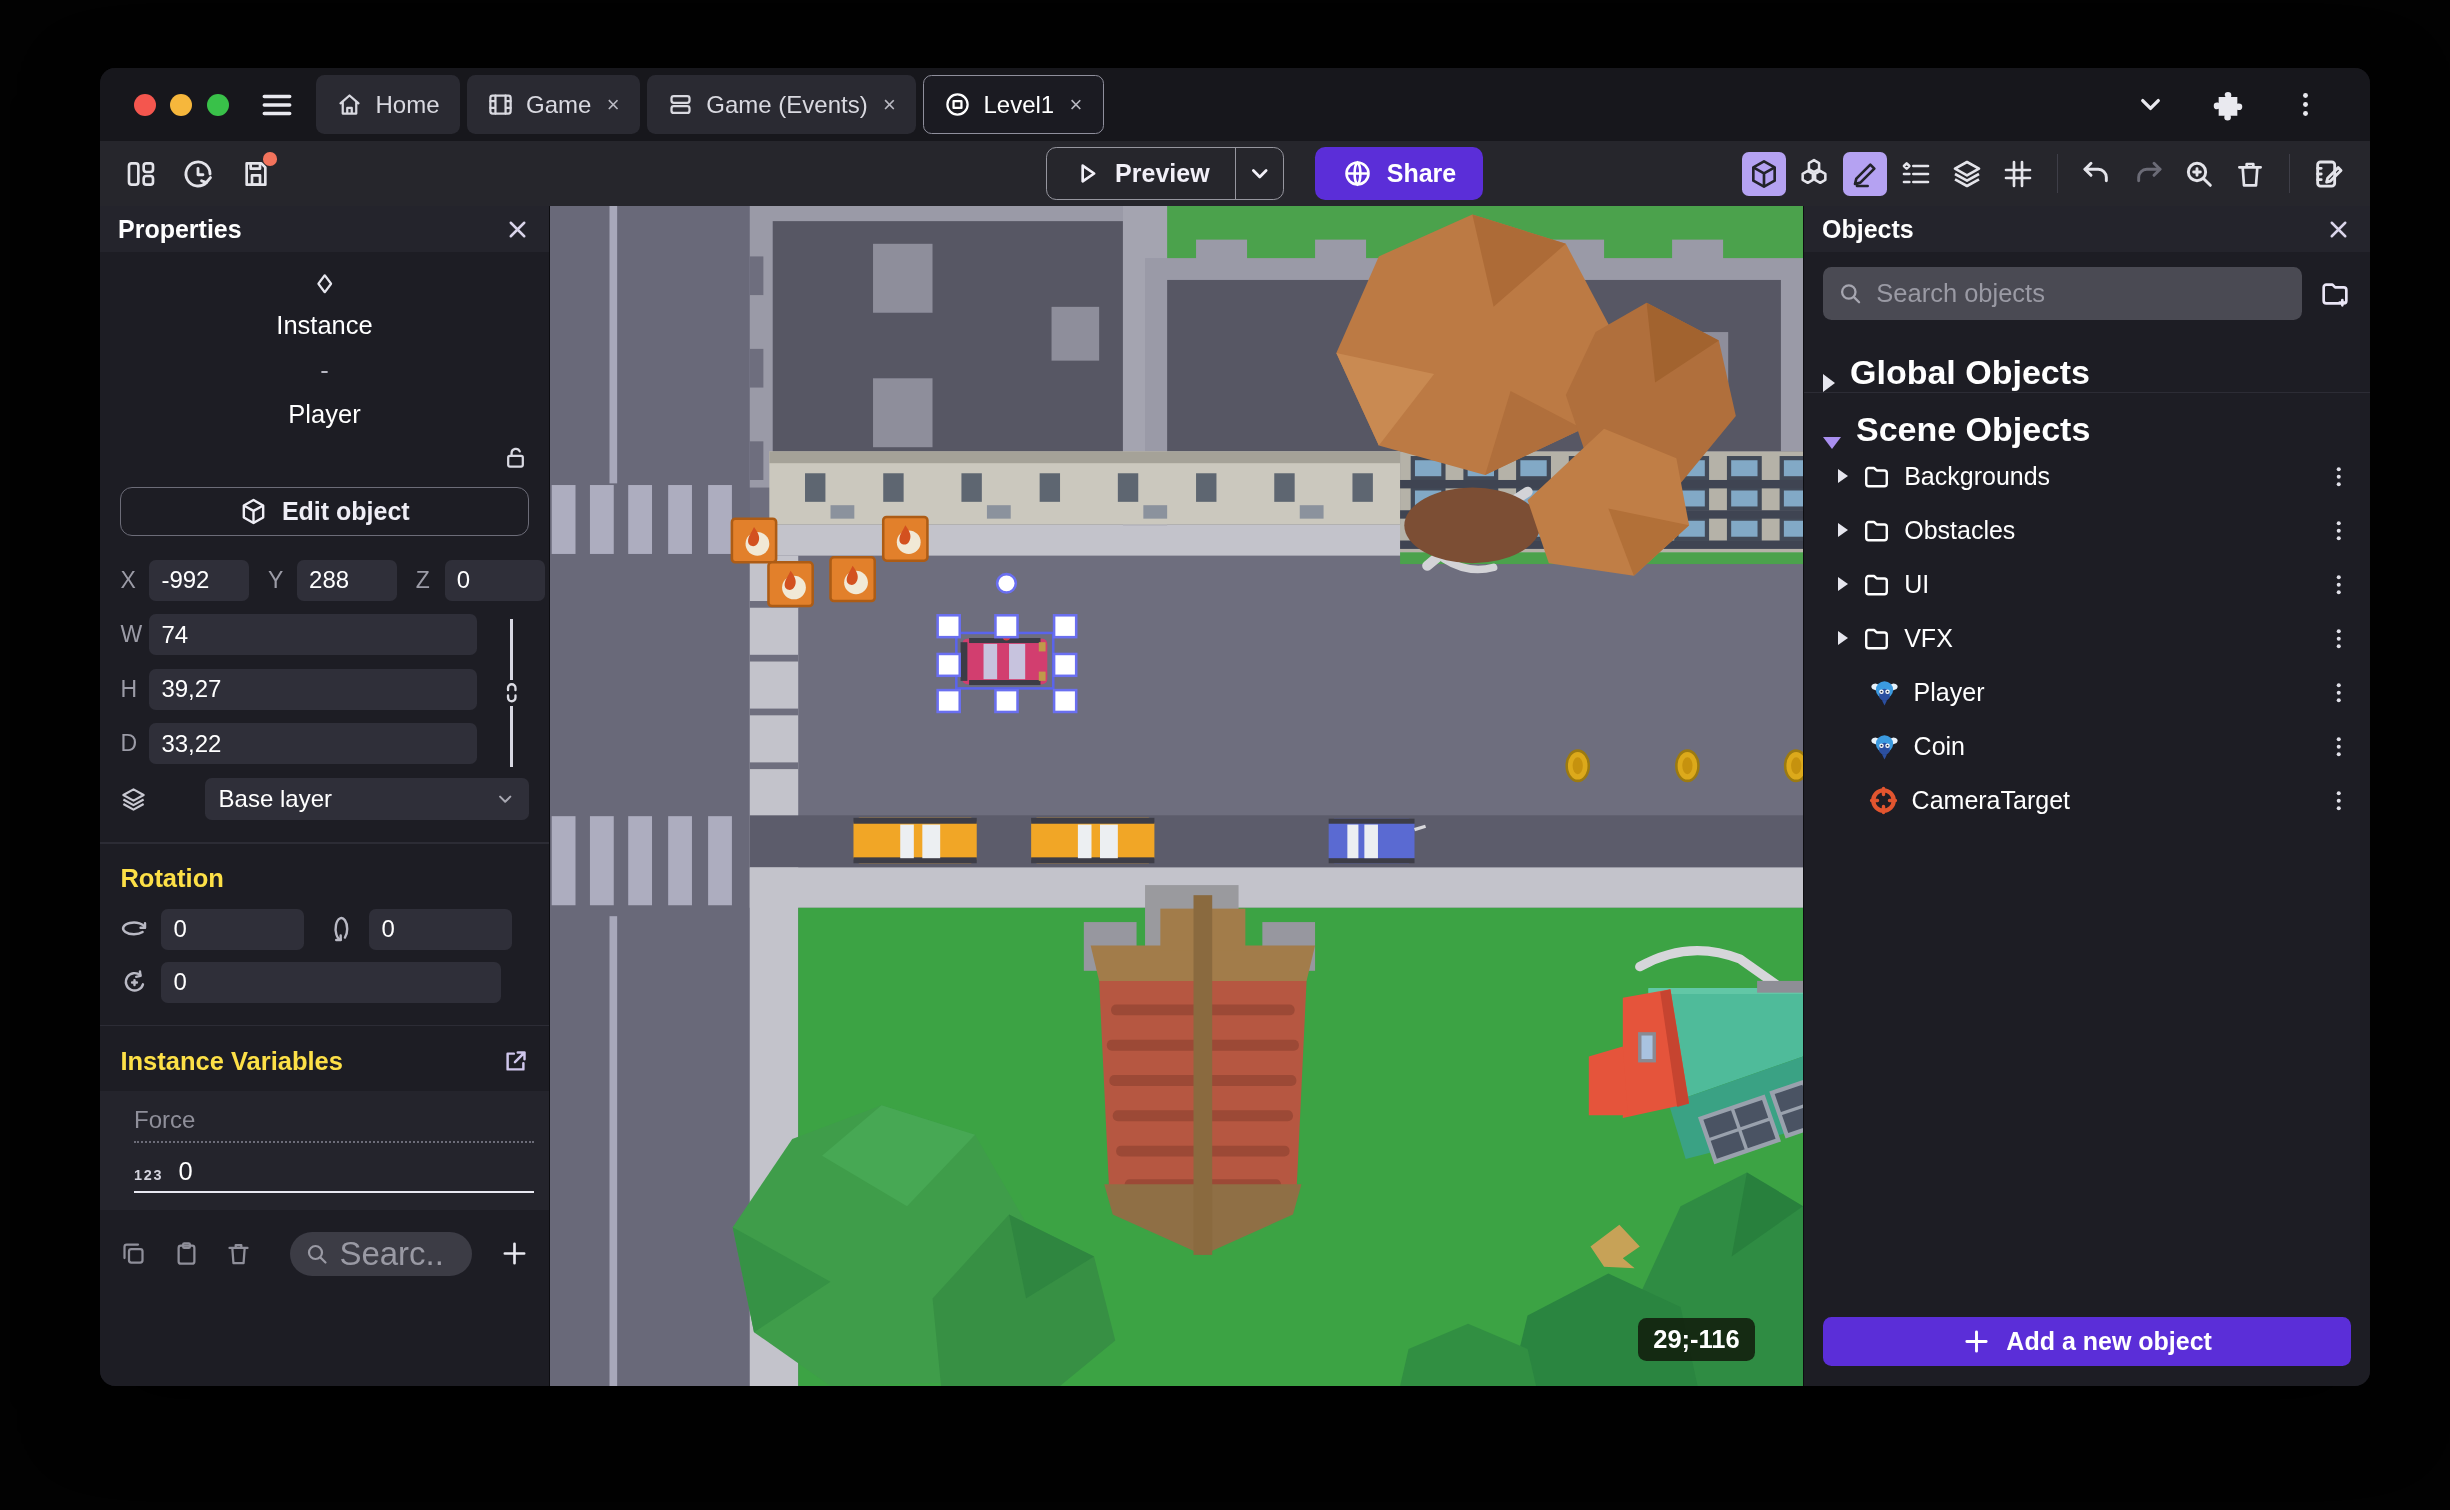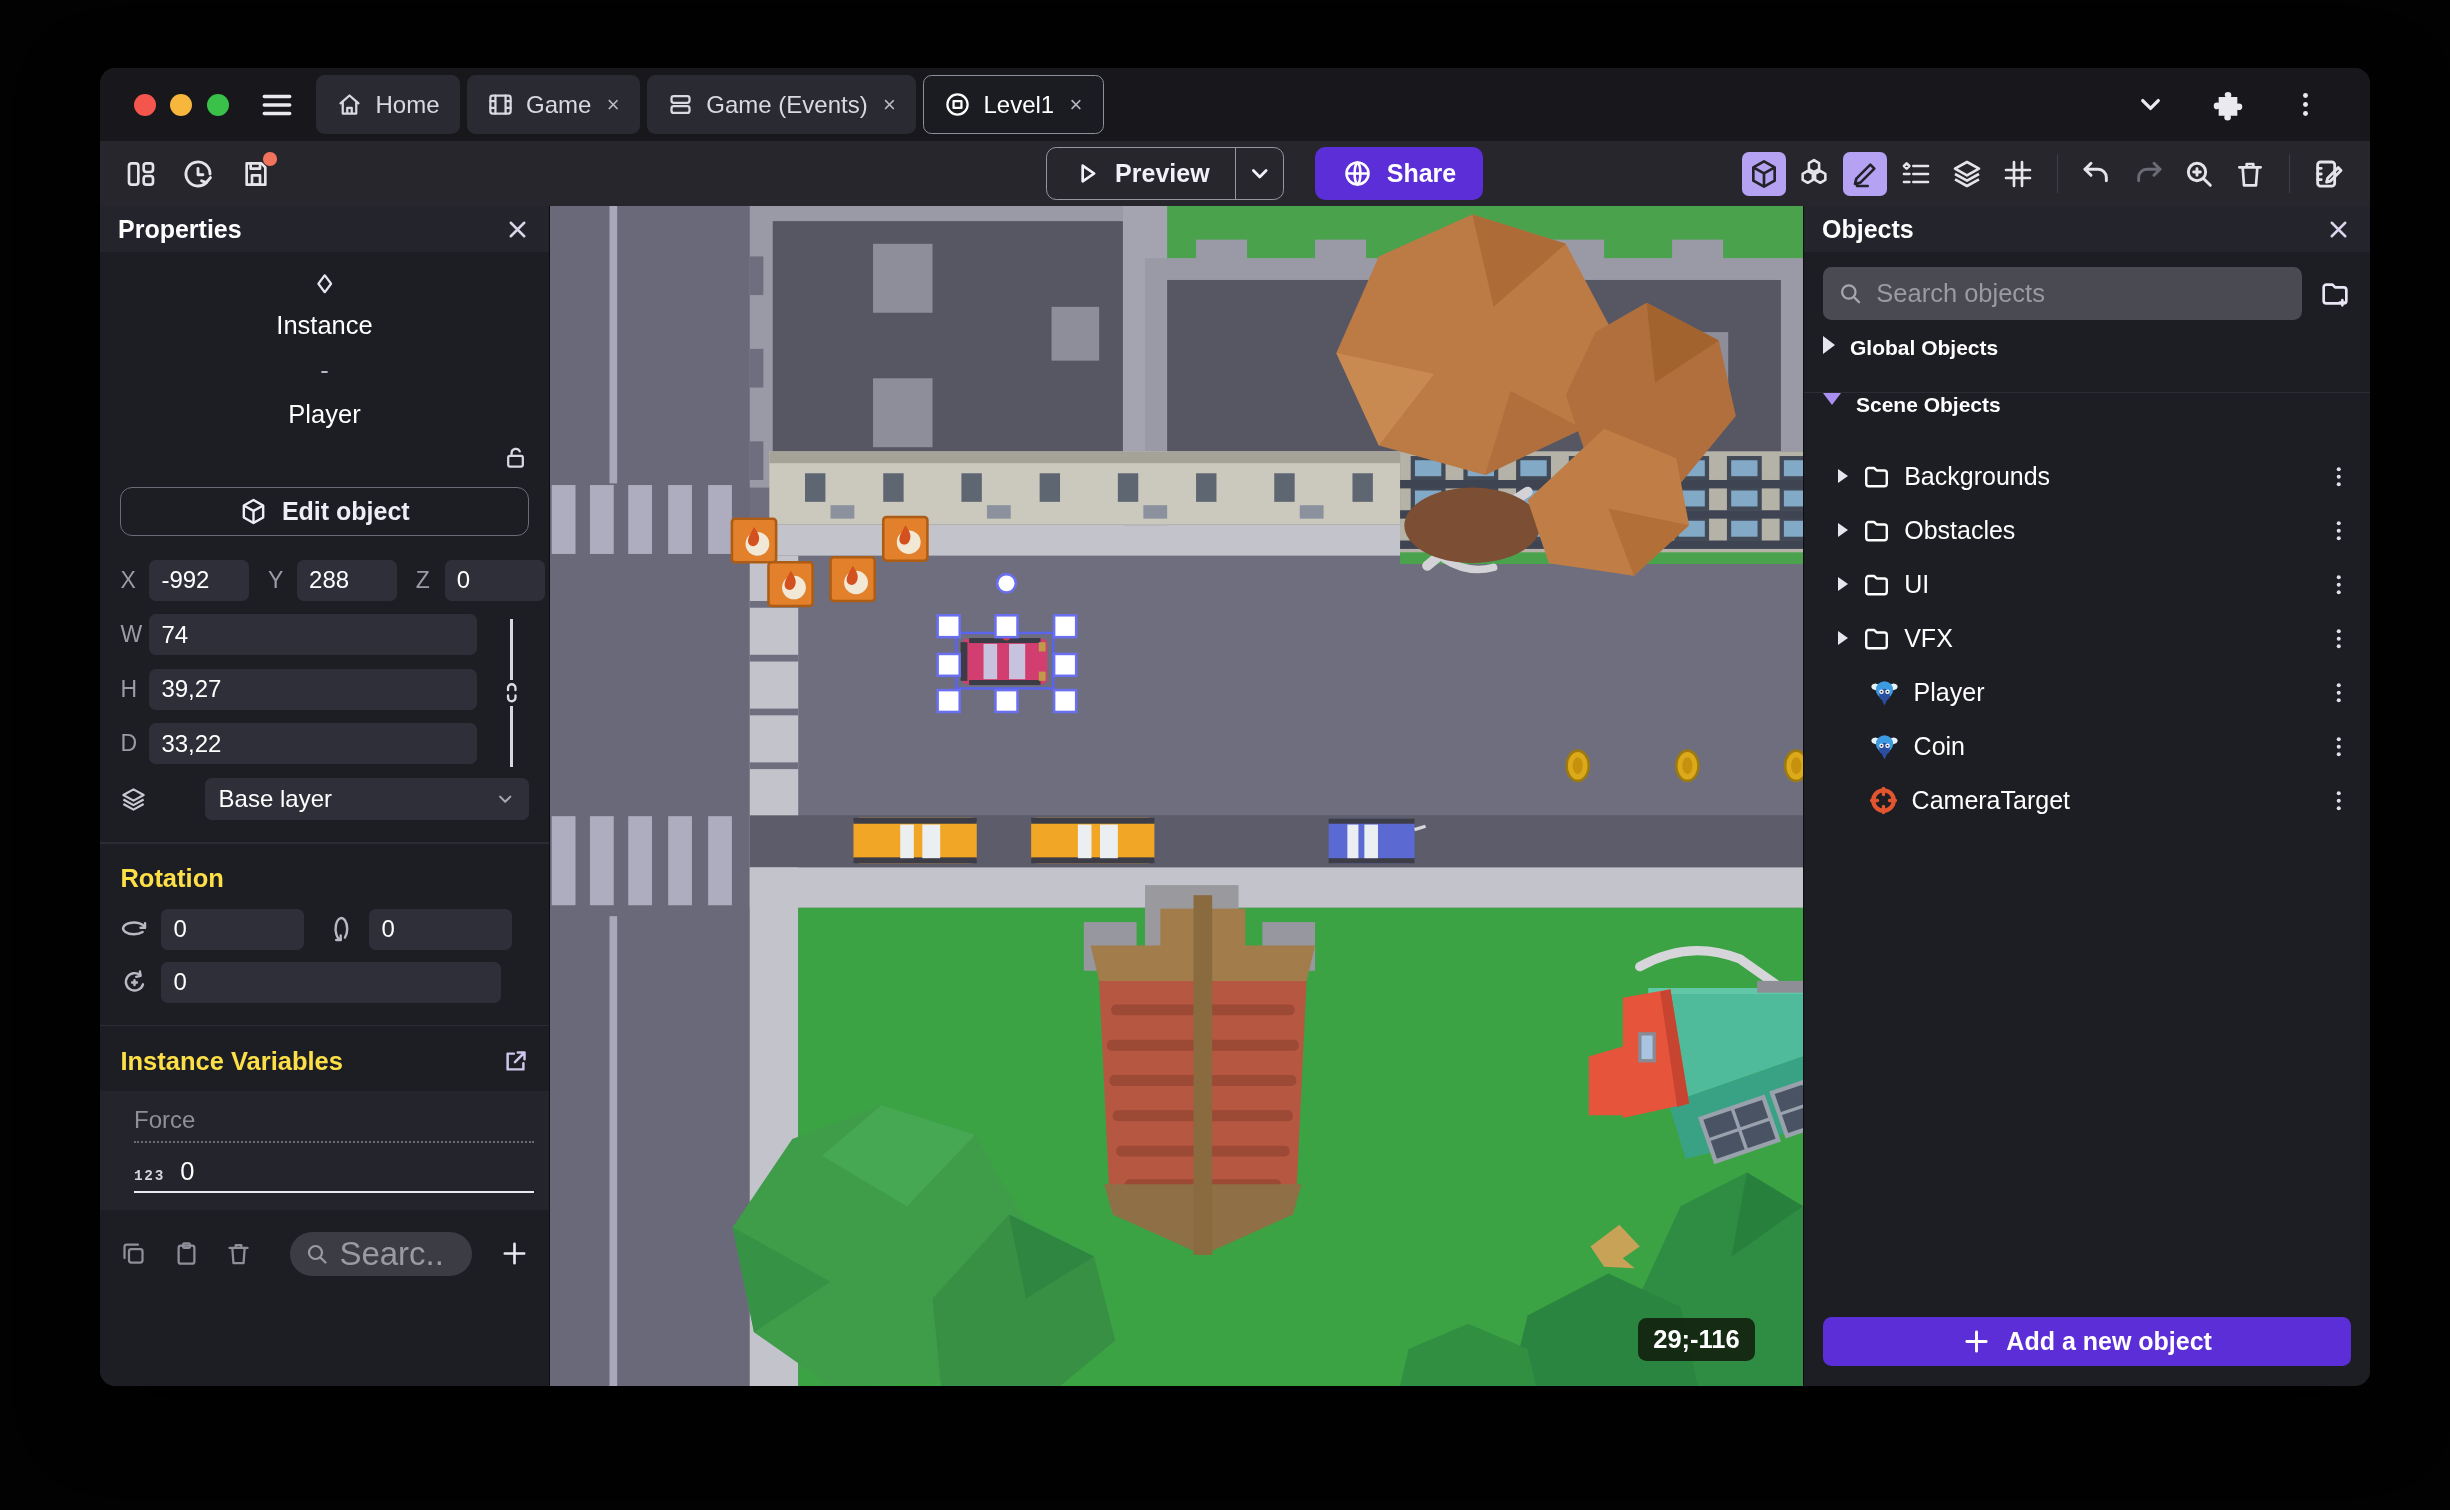--- a/index.html
+++ b/index.html
@@ -67,33 +67,33 @@
   .divider { height:1.7px; background:#2c2c35; margin:22px 0 0; }
   .sec-title { color:#fde047; font-size:25.5px; font-weight:bold; padding:20.4px 20.4px 3.4px; display:flex; align-items:center; }
   .sec-title .ext { margin-left:auto; color:#cfc6ec; }
   .rot-row { display:flex; align-items:center; gap:12px; padding:12px 20.4px 0; color:#b9b9c4; }
   .rot-row .field { width:143px; }
   .rot-row .field.wide { width:340px; }
   .vars-box { background:#24242c; margin-top:12px; padding:15.3px 0 17px 34px; }
   .var-name { color:#8f8f9a; font-size:24px; padding-bottom:6.8px; border-bottom:2.5px dotted #6c6c78; margin-right:15.3px; }
   .var-val { display:flex; align-items:baseline; gap:15.3px; margin-top:13.6px; margin-right:15.3px;
              border-bottom:2.5px solid #e9e9f2; padding-bottom:5.1px; }
-  .var-type { color:#d4d4de; font-size:14.4px; font-weight:bold; letter-spacing:1.7px;font-family:Liberation Mono, monospace; }
+  .var-type { color:#d4d4de; font-size:14.4px; font-weight:bold; letter-spacing:1.7px; }
   .var-zero { color:#fff; font-size:25.5px; }
   .vars-foot { display:flex; align-items:center; gap:25.5px; padding:22px 20.4px 0; color:#8f8f9a; }
   .vsearch { margin-left:12px; background:#3c3c45; border-radius:22px; height:44px; width:182px;
              display:flex; align-items:center; gap:10.2px; padding:0 15.3px; color:#9a9aa4; }
   .vsearch input { background:none; border:none; outline:none; color:#cfcfd8; font-size:33px; width:102px; font-family:Liberation Sans, sans-serif; }
   .vsearch input::placeholder, .osearch input::placeholder { color:#9a9aa4; }
   .vplus { margin-left:auto; color:#e9e9f0; }
   
   .osearch-row { display:flex; align-items:center; gap:17px; padding:15.3px 18.7px; }
   .osearch { flex:1; background:#4a4a53; border-radius:8.5px; height:53px; display:flex; align-items:center; gap:13.6px; padding:0 15.3px; color:#a6a6b0; }
   .osearch input { background:none; border:none; outline:none; font-size:25.5px; color:#e4e4ea; width:100%; font-family:"Liberation Sans",sans-serif; }
-  .grp-row { display:flex; align-items:flex-start; gap:15.3px; padding:0 18.7px; height:56px; color:#fff; font-size:21px; font-weight:bold; }
+  .grp-row { display:flex; align-items:flex-end; gap:15.3px; padding:0 18.7px; height:56px; color:#fff; font-size:34px; font-weight:bold; }
   .tri-r { width:0; height:0; border-top:9.3px solid transparent; border-bottom:9.3px solid transparent; border-left:12.7px solid #e6e6ee; }
   .tri-d { width:0; height:0; border-left:9.3px solid transparent; border-right:9.3px solid transparent; border-top:12.7px solid #a98ff0; }
   .odivider { height:1.7px; background:#2c2c35; }
   .obj-row { display:flex; align-items:center; gap:13.6px; height:54px; padding:0 18.7px 0 34px; color:#fff; font-size:25px; }
   .obj-row .tri-r { border-top-width:7.6px; border-bottom-width:7.6px; border-left-width:10.2px; }
   .obj-row .kebab { margin-left:auto; color:#e0e0e8; }
   .obj-row.leaf { padding-left:65px; }
   .add-btn { margin:auto 18.7px 20.4px; height:49px; border-radius:8.5px; display:flex; align-items:center; justify-content:center;
              gap:15.3px; color:#fff; font-size:25px; font-weight:bold; flex:0 0 auto; }
   .objlist-spacer { flex:1; }

